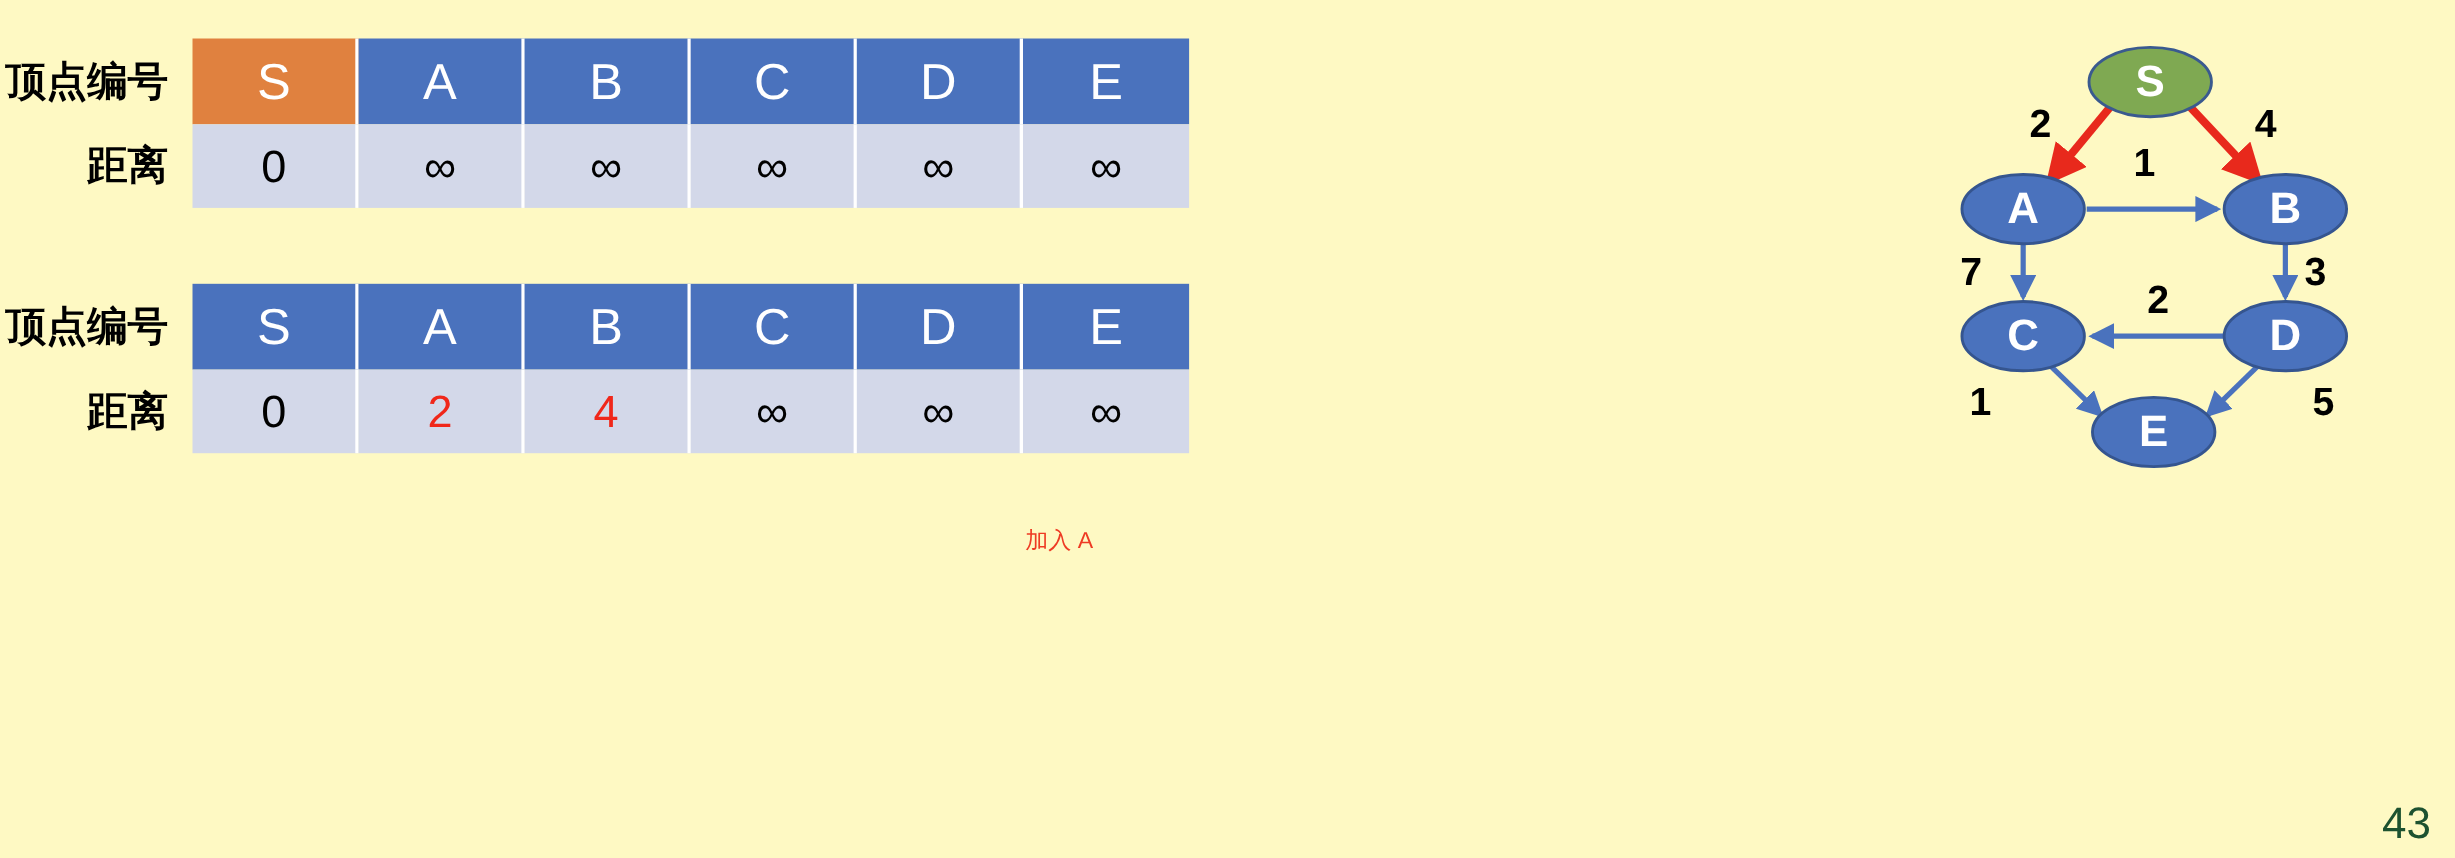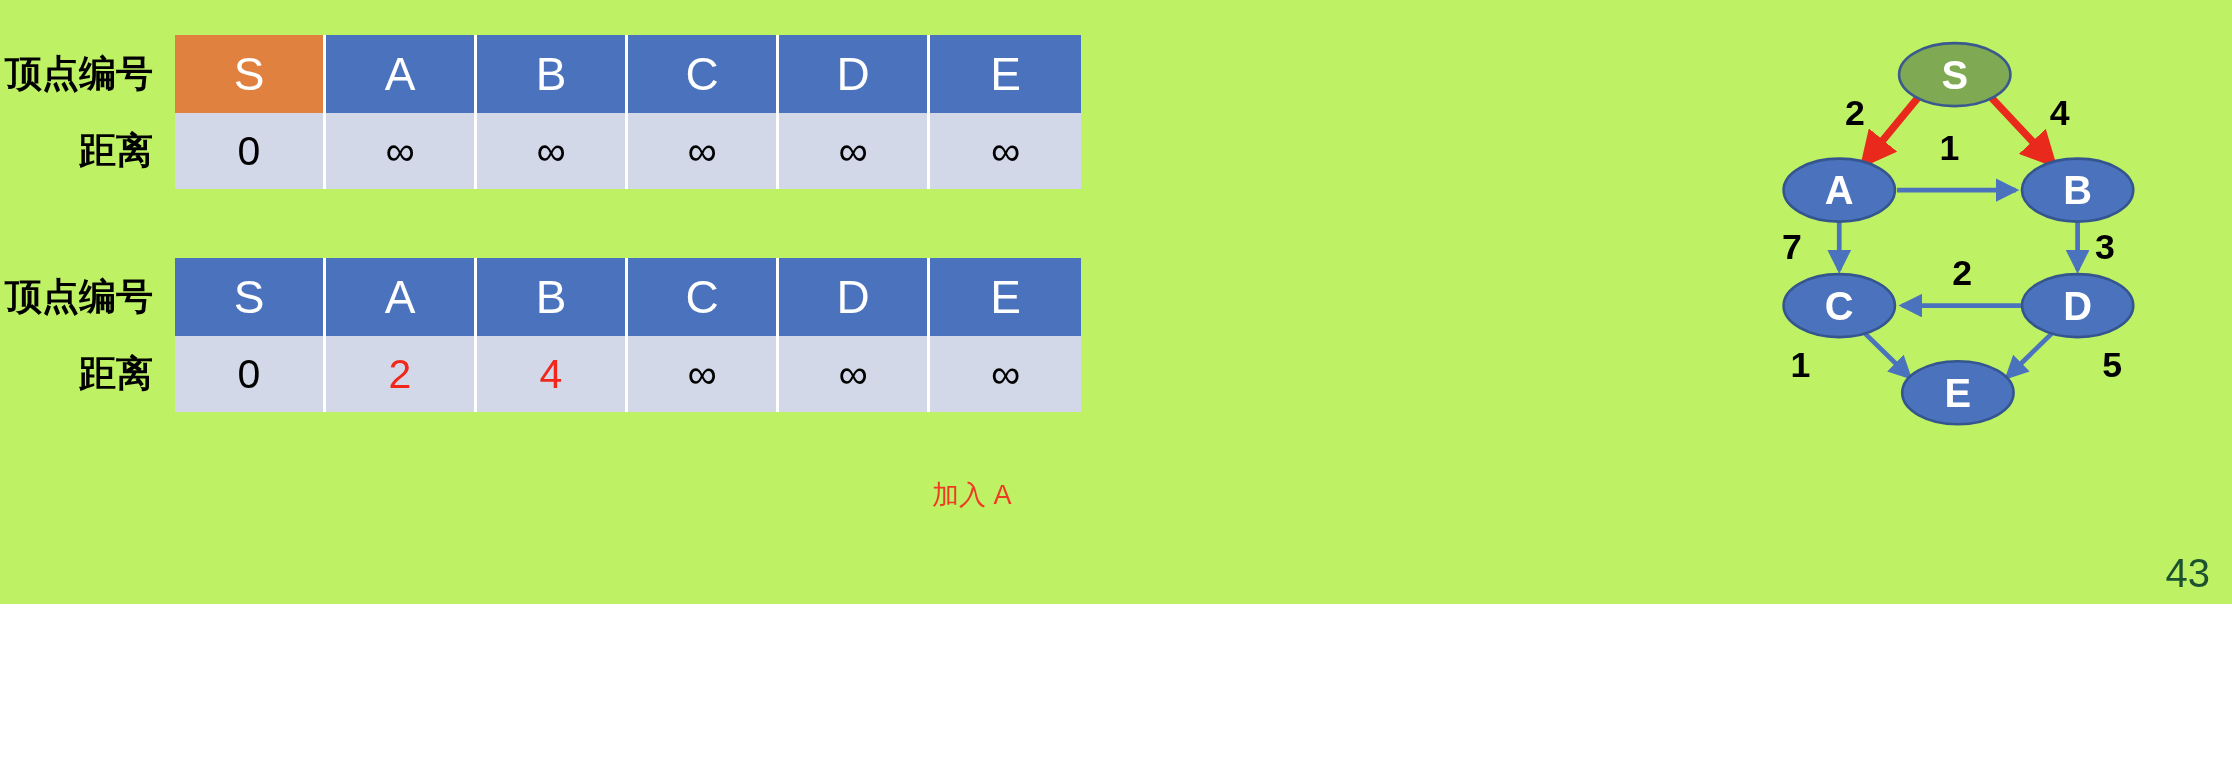--- a/index.html
+++ b/index.html
@@ -8,22 +8,22 @@
     width: 2232px;
     height: 780px;
     background: #ffffff;
     font-family: "Liberation Sans", "DejaVu Sans", sans-serif;
     overflow: hidden;
   }
 
   #slide {
     position: relative;
     width: 2232px;
-    height: 604px;
-    background: #bef264;
+    height: 780px;
+    background: #fef9c3;
   }
 
   
   .dist-table {
     position: absolute;
     display: flex;
     flex-direction: column;
   }
 
   .tbl-row {
@@ -89,21 +89,21 @@
     top: 466px;
     font-size: 46px;
     color: #000000;
     white-space: nowrap;
     font-family: "Liberation Sans", "DejaVu Sans", sans-serif;
   }
   #note {
     position: absolute;
     left: 932px;
     top: 477px;
-    font-size: 27px;
+    font-size: 21px;
     color: #ee3b24;
     white-space: nowrap;
   }
 
   
   #graph {
     position: absolute;
     left: 1700px;
     top: 20px;
     width: 520px;

